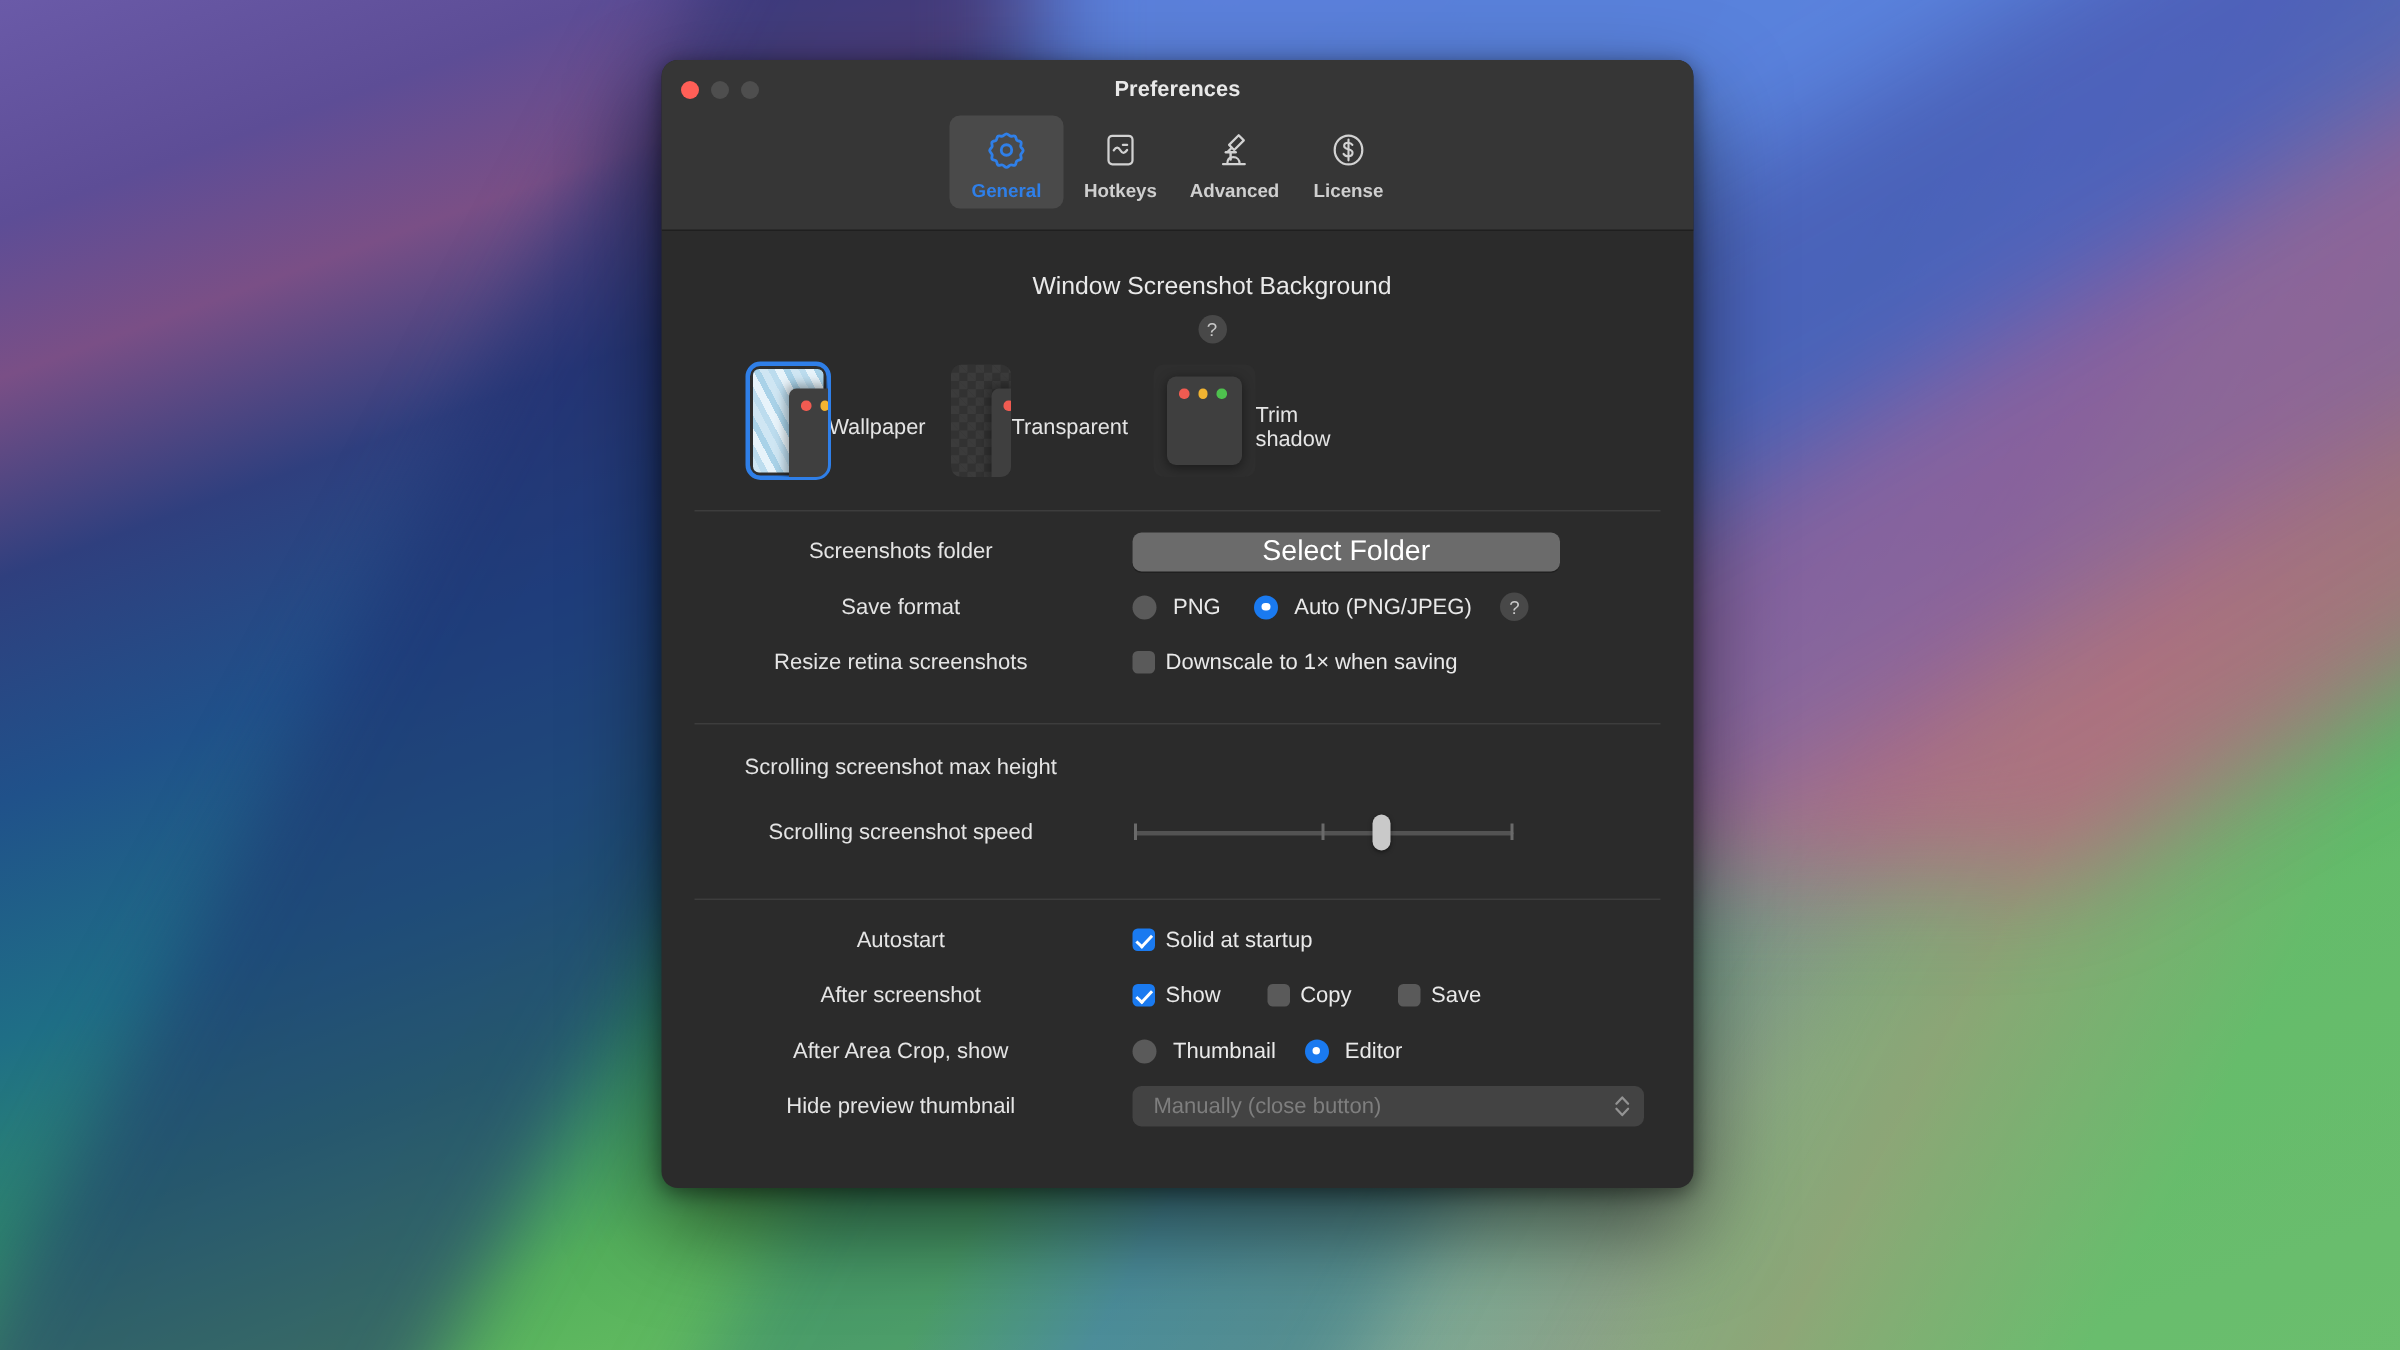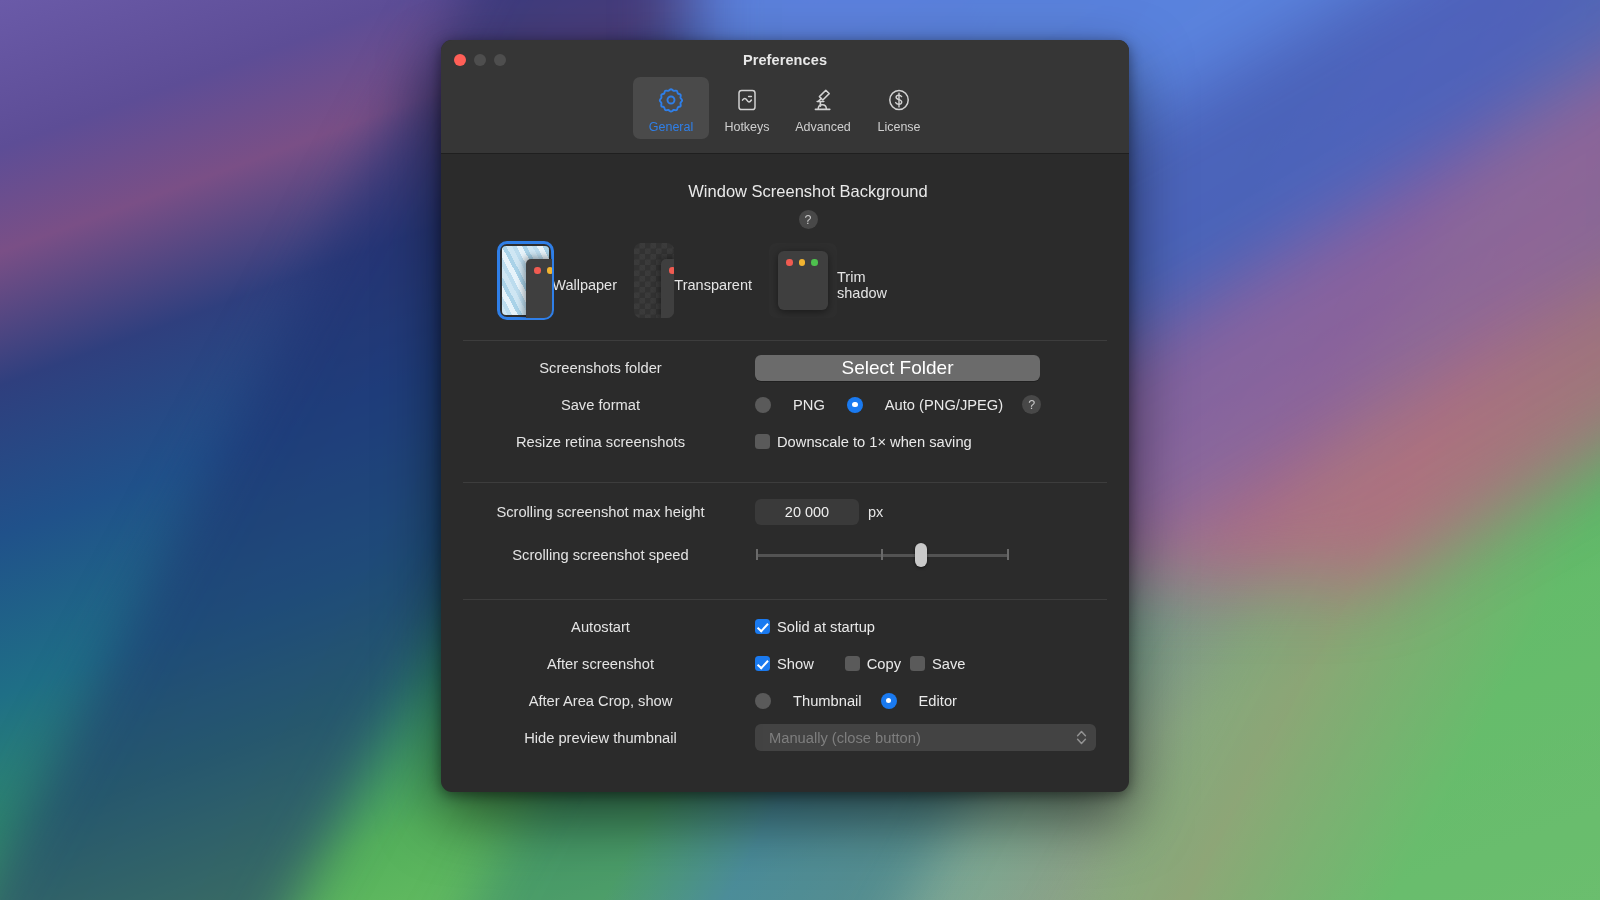--- a/index.html
+++ b/index.html
@@ -89,20 +89,21 @@
     text-align: center;
     font-size: 14.5px; font-weight: bold;
     color: #e8e8e8;
     letter-spacing: .1px;
   }
 
   .tabs {
     position: absolute; left: 0; right: 0; top: 37px;
     display: flex; justify-content: center; align-items: flex-start;
     gap: 0px;
+    font-weight: bold;
   }
   .tab {
     width: 76px;
     padding: 6px 0 5px 0;
     border-radius: 7px;
     display: flex; flex-direction: column; align-items: center; gap: 3px;
     cursor: default;
   }
   .tab.selected { background: #4a4a4a; }
   .tab .ticon { height: 34px; display:flex; align-items:center; justify-content:center; }
@@ -218,21 +219,21 @@
     width: 285px; height: 26px;
     background: #6b6b6b;
     border-radius: 6px;
     color: #ffffff; font-size: 19px;
     display: flex; align-items: center; justify-content: center;
     cursor: default;
     box-shadow: 0 1px 0 rgba(0,0,0,0.25);
   }
 
   
-  .radio-item { display: flex; align-items: center; gap: 22px; cursor: default; justify-content: space-between; }
+  .radio-item { display: flex; align-items: center; gap: 11px; cursor: default; justify-content: space-between; }
   .radio {
     width: 16px; height: 16px; border-radius: 50%;
     background: #5a5a5a;
     display: flex; align-items: center; justify-content: center;
     flex: none;
   }
   .radio.on { background: #1a7af0; }
   .radio.on::after {
     content: ""; width: 5.5px; height: 5.5px; border-radius: 50%; background: #fff;
   }
@@ -463,24 +464,20 @@
         </div>
 
       </div>
 
       <div class="divider"></div>
 
       <div class="rows">
 
         <div class="row" style="min-height:42px">
           <div class="label">Scrolling screenshot max height</div>
-          <div class="field">
-            <div class="num-field">20 000</div>
-            <span class="unit">px</span>
-          </div>
         </div>
 
         <div class="row" style="min-height:44px">
           <div class="label">Scrolling screenshot speed</div>
           <div class="field">
             <div class="slider">
               <div class="track"></div>
               <div class="tick" style="left:0px"></div>
               <div class="tick" style="left:125px"></div>
               <div class="tick" style="left:251px"></div>
@@ -509,21 +506,21 @@
           <div class="label">After screenshot</div>
           <div class="field">
             <div class="check-item">
               <span class="checkbox on"></span>
               <span class="ctext">Show</span>
             </div>
             <div class="check-item" style="margin-left:22px">
               <span class="checkbox"></span>
               <span class="ctext">Copy</span>
             </div>
-            <div class="check-item" style="">
+            <div class="check-item" style="margin-left:22px">
               <span class="checkbox"></span>
               <span class="ctext">Save</span>
             </div>
           </div>
         </div>
 
         <div class="row">
           <div class="label">After Area Crop, show</div>
           <div class="field">
             <div class="radio-item">

